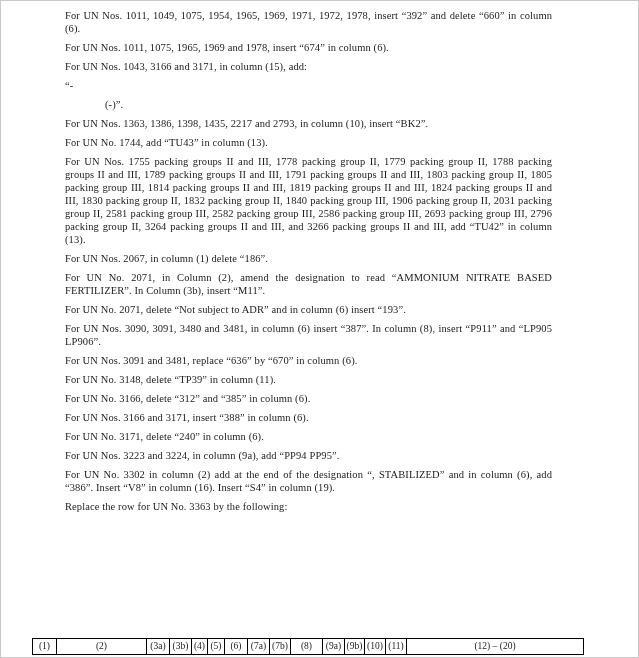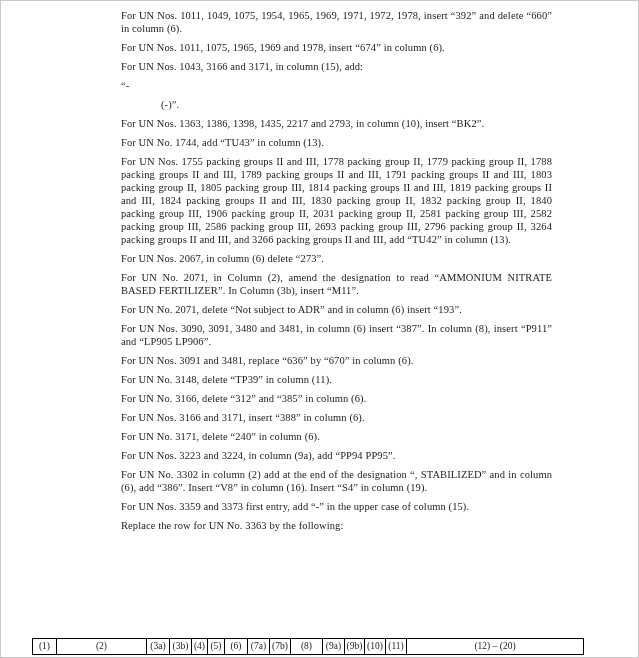--- a/index.html
+++ b/index.html
@@ -8,21 +8,21 @@
     width: 639px;
     height: 658px;
     background: #ffffff;
     color: #1c1c1c;
     font-family: "Liberation Serif", "DejaVu Serif", serif;
     overflow: hidden;
     position: relative;
     border: 1px solid #c9c9c9;
   }
   .content {
-    padding: 8px 86px 0 120px;
+    padding: 8px 86px 0 64px;
   }
   p.para {
     font-size: 10.5px;
     line-height: 13px;
     margin: 0 0 6px 0;
     text-align: justify;
     letter-spacing: 0.1px;
   }
   p.para.no-justify { text-align: left; }
   p.para.indent-1 { padding-left: 40px; text-align: left; }
@@ -52,32 +52,31 @@
 
 <div class="content">
   <p class="para">For UN Nos. 1011, 1049, 1075, 1954, 1965, 1969, 1971, 1972, 1978, insert “392” and delete “660” in column (6).</p>
   <p class="para">For UN Nos. 1011, 1075, 1965, 1969 and 1978, insert “674” in column (6).</p>
   <p class="para">For UN Nos. 1043, 3166 and 3171, in column (15), add:</p>
   <p class="para no-justify">“-</p>
   <p class="para indent-1">(-)”.</p>
   <p class="para">For UN Nos. 1363, 1386, 1398, 1435, 2217 and 2793, in column (10), insert “BK2”.</p>
   <p class="para">For UN No. 1744, add “TU43” in column (13).</p>
   <p class="para">For UN Nos. 1755 packing groups II and III, 1778 packing group II, 1779 packing group II, 1788 packing groups II and III, 1789 packing groups II and III, 1791 packing groups II and III, 1803 packing group II, 1805 packing group III, 1814 packing groups II and III, 1819 packing groups II and III, 1824 packing groups II and III, 1830 packing group II, 1832 packing group II, 1840 packing group III, 1906 packing group II, 2031 packing group II, 2581 packing group III, 2582 packing group III, 2586 packing group III, 2693 packing group III, 2796 packing group II, 3264 packing groups II and III, and 3266 packing groups II and III, add “TU42” in column (13).</p>
-  <p class="para">For UN Nos. 2067, in column (6) delete “273”.</p>
+  <p class="para">For UN Nos. 2067, in column (1) delete “186”.</p>
   <p class="para">For UN No. 2071, in Column (2), amend the designation to read “AMMONIUM NITRATE BASED FERTILIZER”. In Column (3b), insert “M11”.</p>
   <p class="para">For UN No. 2071, delete “Not subject to ADR” and in column (6) insert “193”.</p>
   <p class="para">For UN Nos. 3090, 3091, 3480 and 3481, in column (6) insert “387”. In column (8), insert “P911” and “LP905 LP906”.</p>
   <p class="para">For UN Nos. 3091 and 3481, replace “636” by “670” in column (6).</p>
   <p class="para">For UN No. 3148, delete “TP39” in column (11).</p>
   <p class="para">For UN No. 3166, delete “312” and “385” in column (6).</p>
   <p class="para">For UN Nos. 3166 and 3171, insert “388” in column (6).</p>
   <p class="para">For UN No. 3171, delete “240” in column (6).</p>
   <p class="para">For UN Nos. 3223 and 3224, in column (9a), add “PP94 PP95”.</p>
   <p class="para">For UN No. 3302 in column (2) add at the end of the designation “, STABILIZED” and in column (6), add “386”. Insert “V8” in column (16). Insert “S4” in column (19).</p>
-  <p class="para">For UN Nos. 3359 and 3373 first entry, add “-” in the upper case of column (15).</p>
   <p class="para">Replace the row for UN No. 3363 by the following:</p>
 </div>
 
 <table class="amendment-table">
   <colgroup>
     <col style="width:24px">
       <col style="width:90px">
       <col style="width:23px">
       <col style="width:22px">
     <col style="width:16px">

